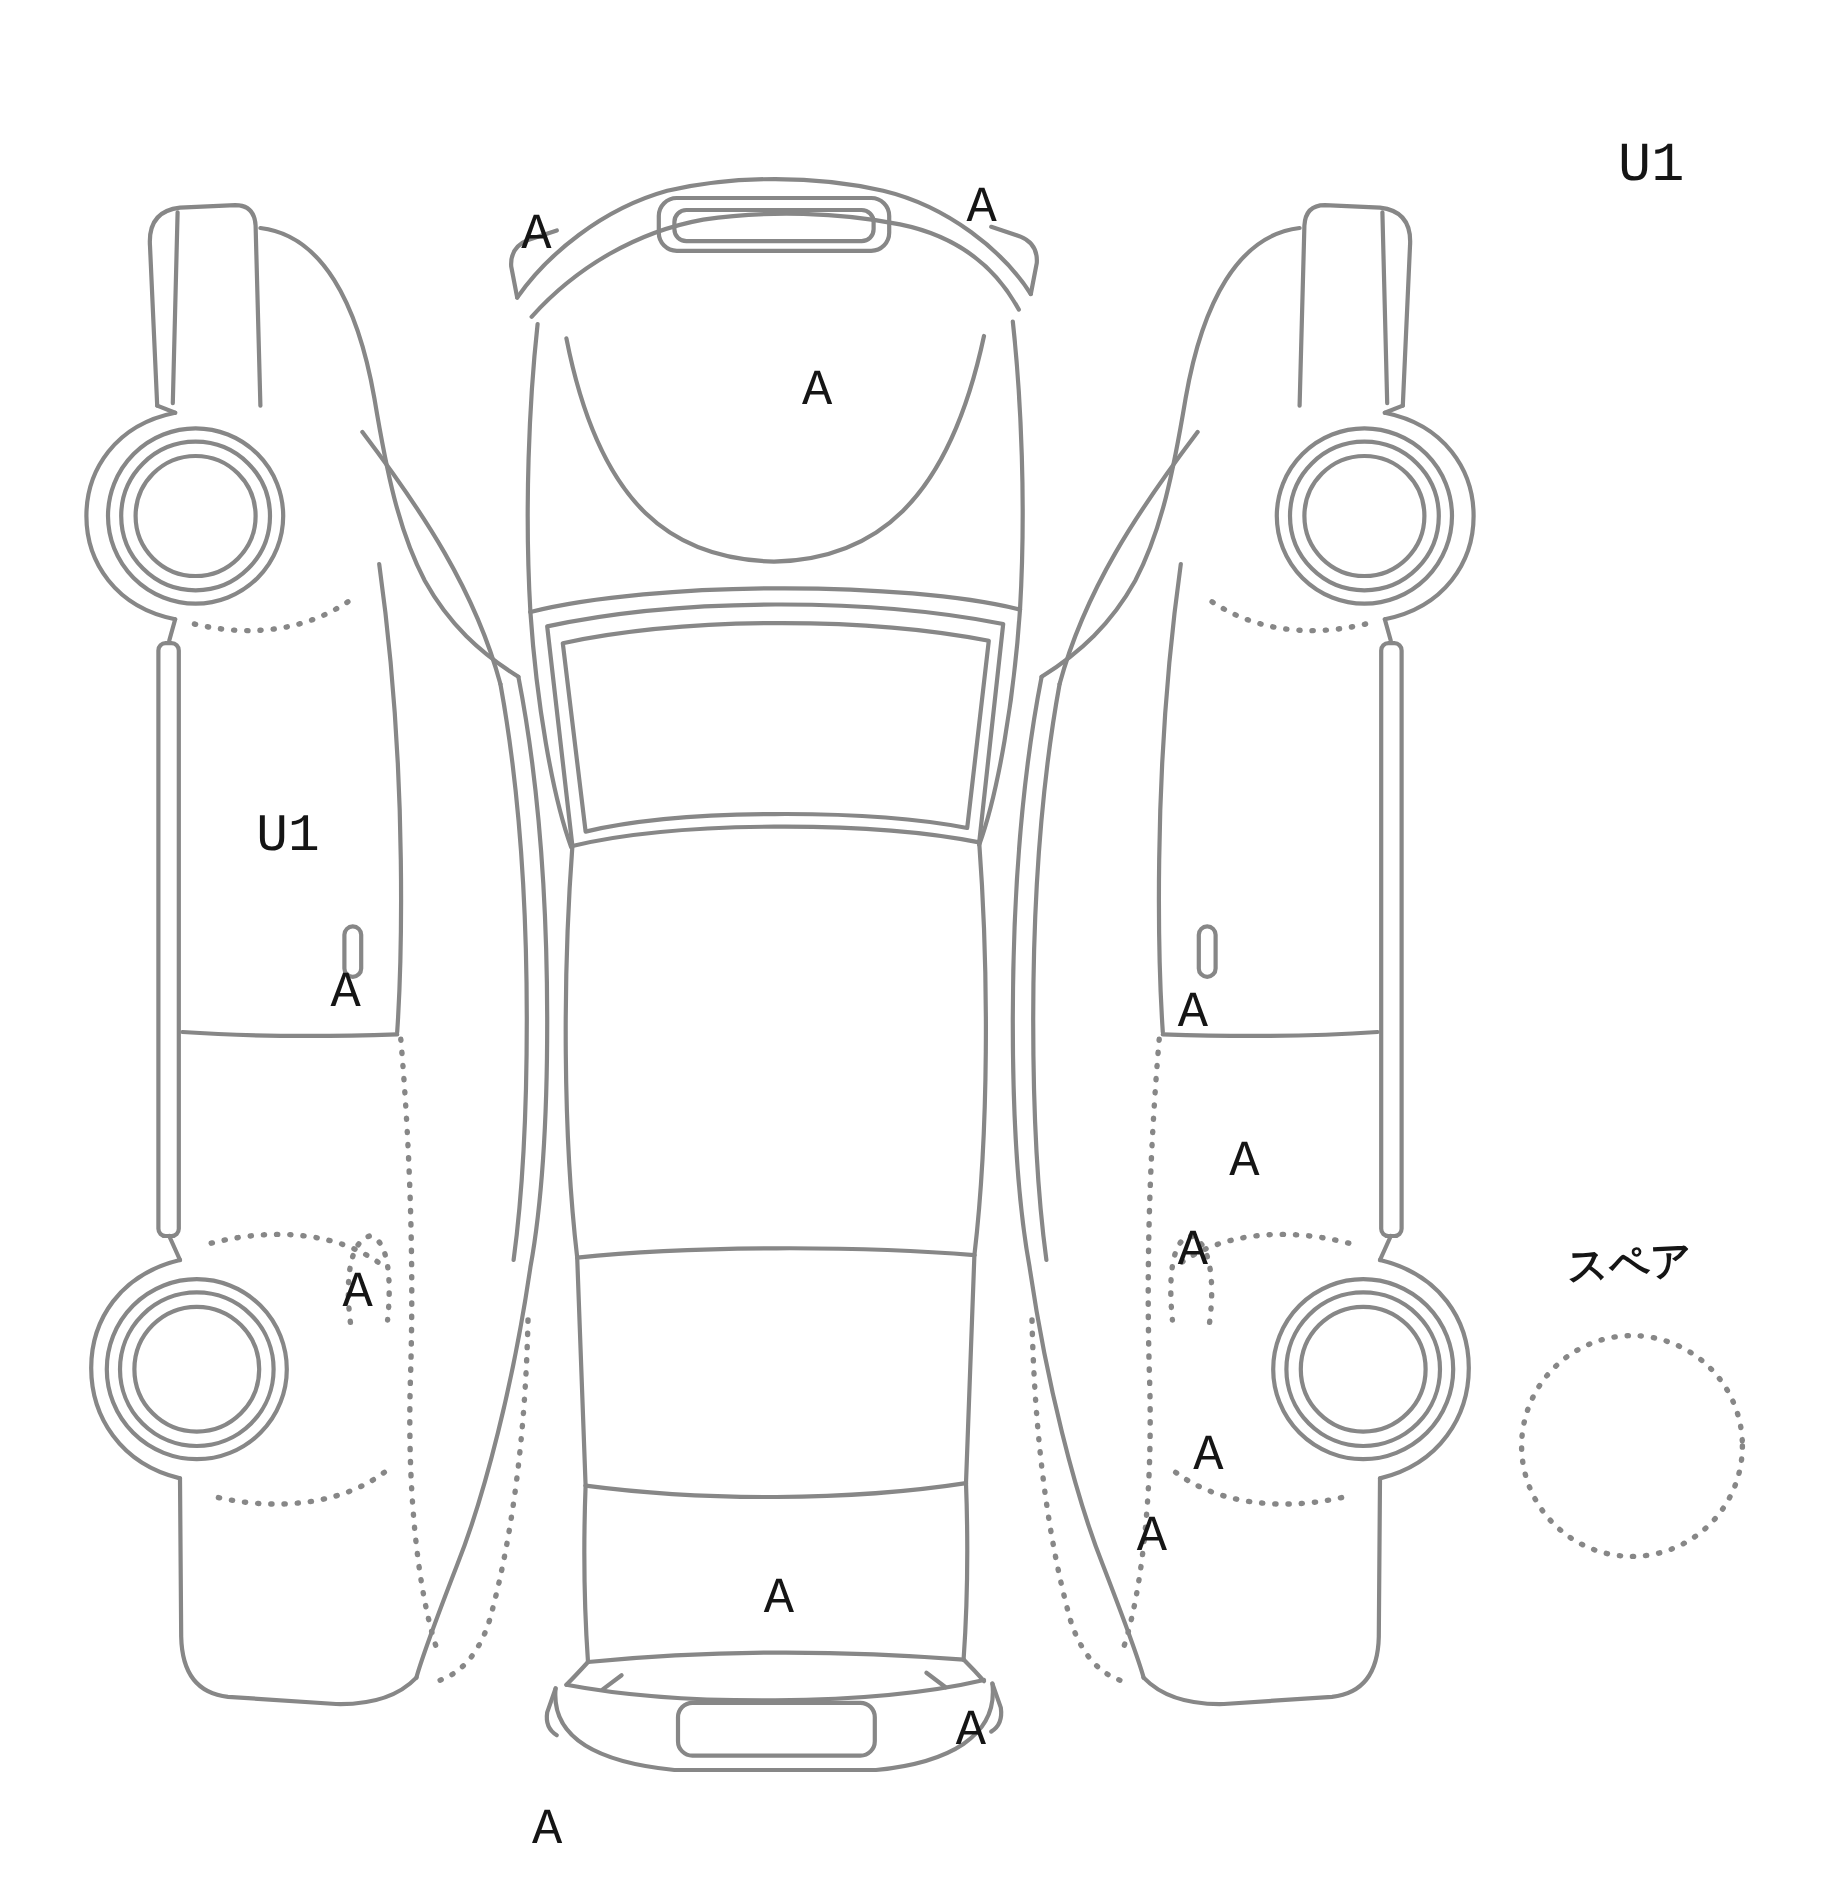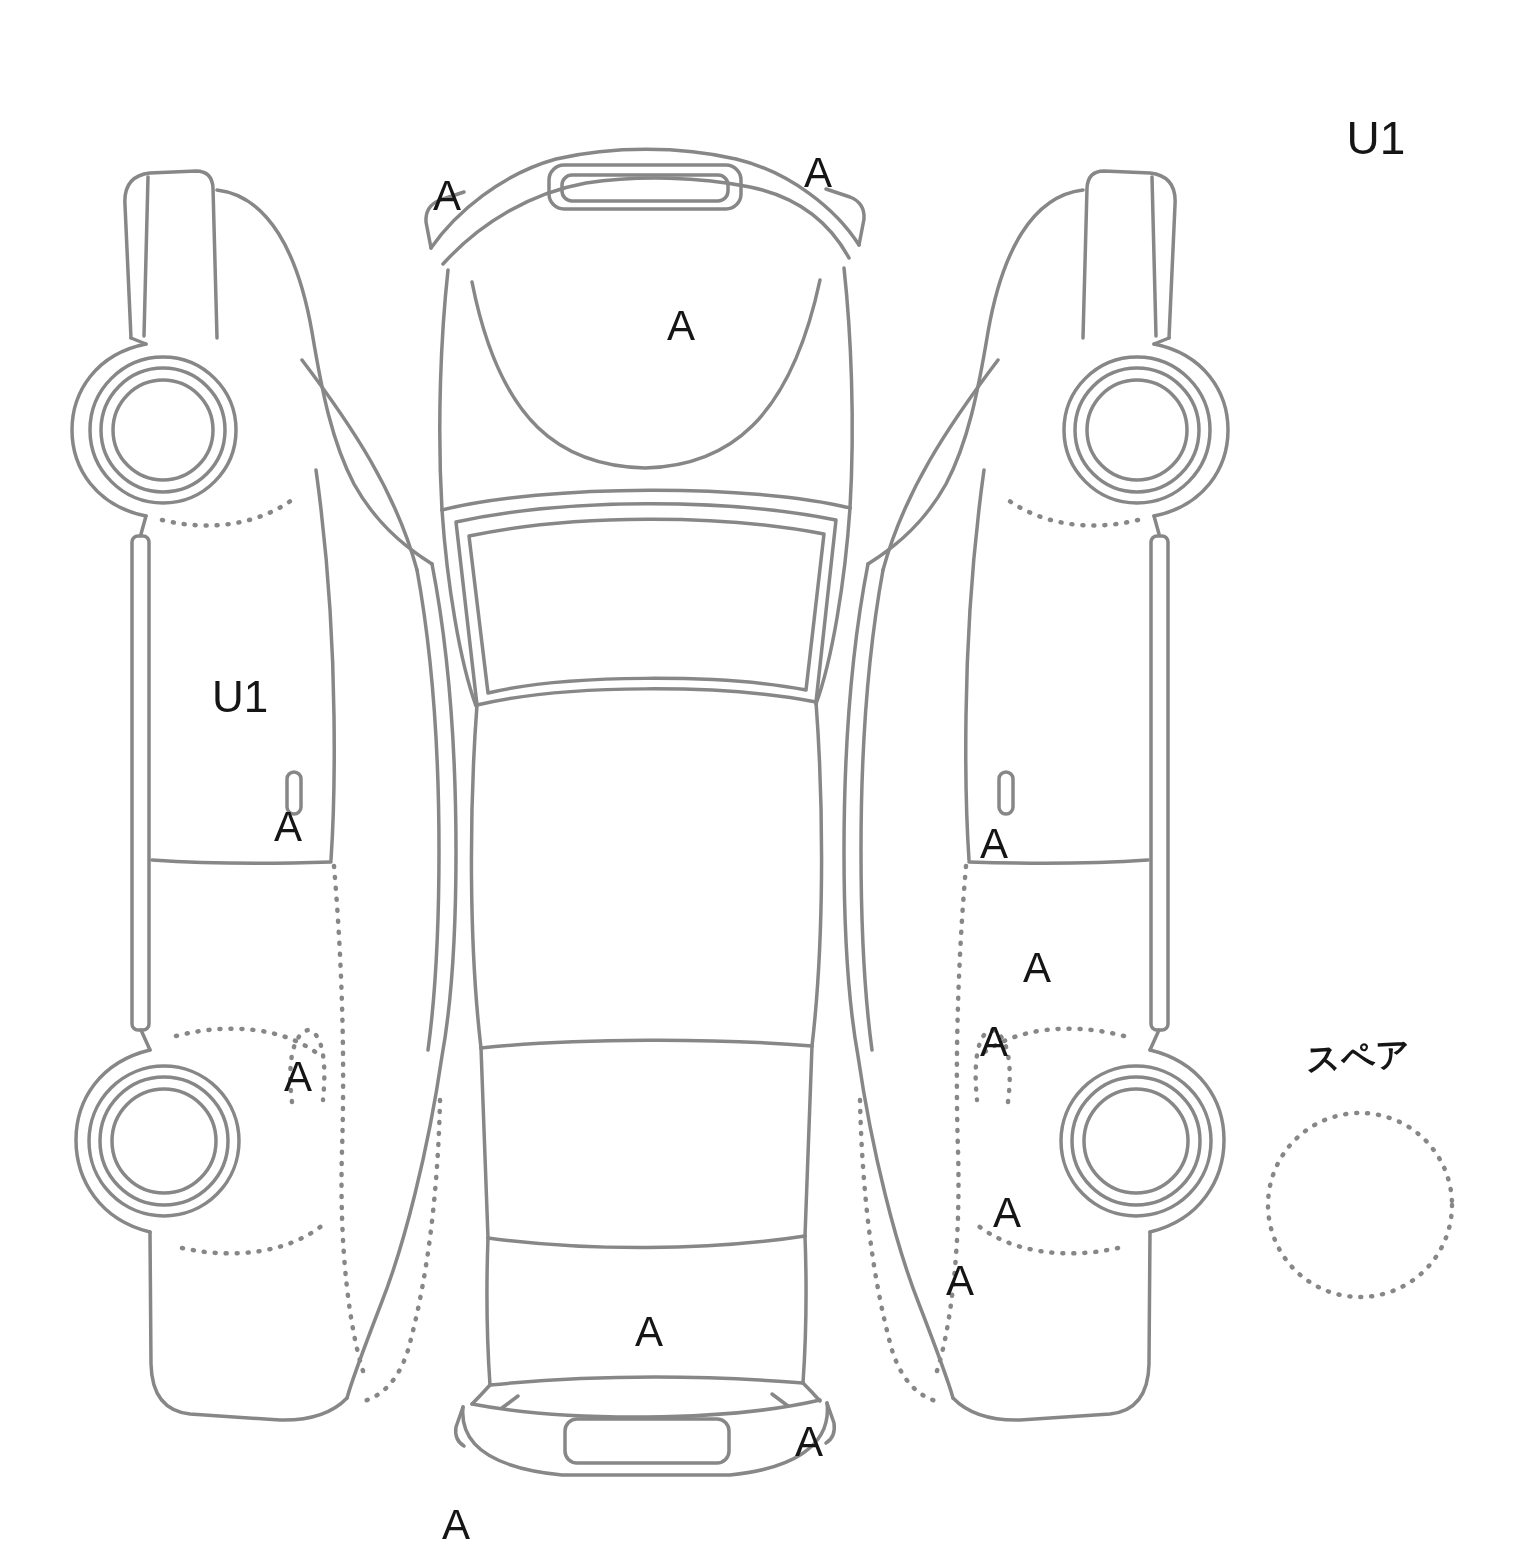--- a/index.html
+++ b/index.html
@@ -1,21 +1,21 @@
 <!DOCTYPE html>
 <html><head>
 <meta charset="utf-8">
 <style>
   html,body{margin:0;padding:0;background:#ffffff;}
   .canvas{
     position:relative;
     width:1536px;height:1568px;
     background:var(--bg,#ffffff);
     overflow:hidden;
-    font-family:Liberation Sans, sans-serif;
+    font-family:Liberation Mono, monospace;
   }
   .canvas svg{position:absolute;left:0;top:0;}
   svg path, svg rect, svg circle, svg line{
     fill:none;
     stroke:var(--line,#878787);
     stroke-width:3.5;
     stroke-linecap:round;
     stroke-linejoin:round;
   }
   svg .dot{stroke-dasharray:1 10;stroke-width:4.5;}

